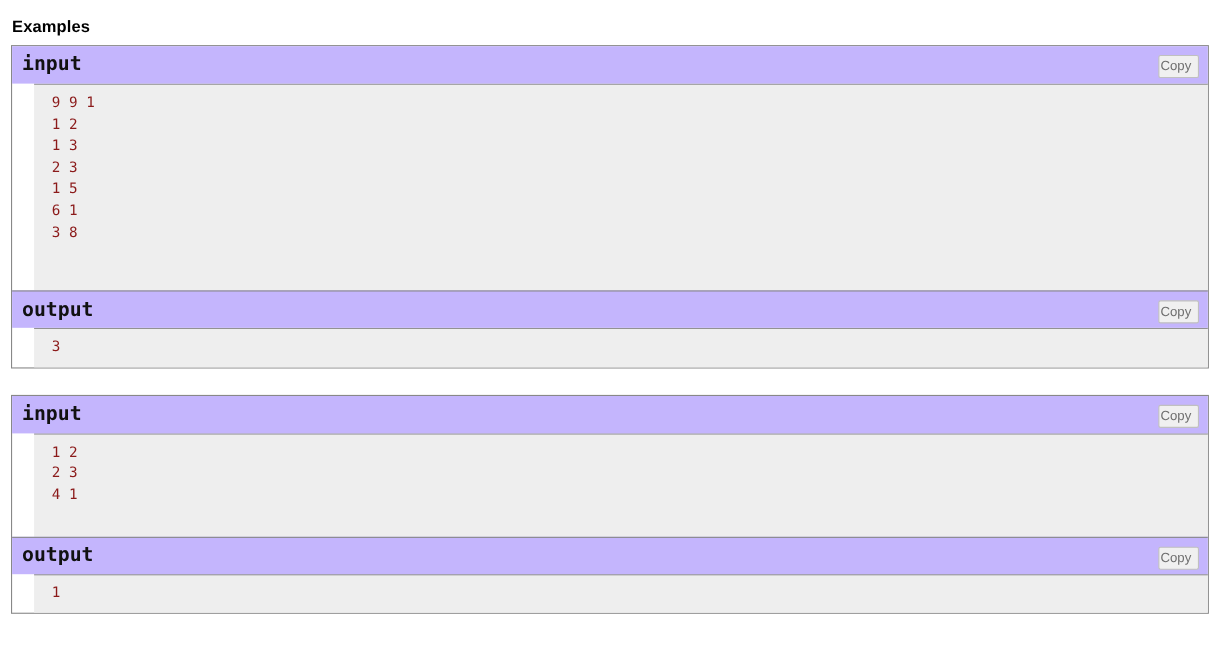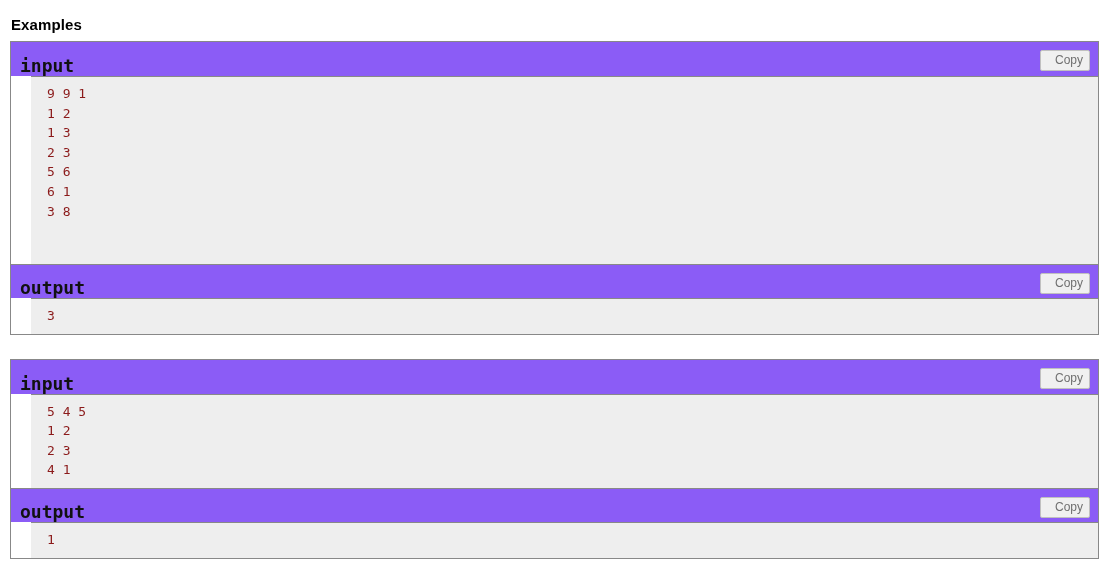--- a/index.html
+++ b/index.html
@@ -42,46 +42,46 @@
     border: 1px solid #888888;
     background: #ffffff;
     box-sizing: border-box;
     width: 100%;
   }
   .example-block.second {
     margin-top: 24px;
   }
   .io-header {
     position: relative;
-    background: #8b5cf6;
+    background: #c4b5fd;
     height: 34px;
     box-sizing: border-box;
     display: flex;
-    align-items: flex-end;
+    align-items: center;
     padding: 0 8px 0 9px;
   }
   .io-title {
     font-family: "DejaVu Sans Mono", monospace;
     font-size: 18px;
     font-weight: bold;
     color: #111111;
     line-height: 20px;
     letter-spacing: 0px;
   }
   .copy-button {
     position: absolute;
     right: 8px;
     top: 8px;
     border: 1px solid #c0c0c0;
     background: #f0f0f0;
     color: #6f6f6f;
     font-family: "Liberation Sans", sans-serif;
     font-size: 12px;
     line-height: 14px;
-    padding: 2px 6px 3px 14px;
+    padding: 2px 6px 3px 1px;
     border-radius: 2px;
     cursor: pointer;
     user-select: none;
   }
   .io-body {
     background: #eeeeee;
     border-top: 1px solid #888888;
     box-sizing: border-box;
     padding: 7px 0 8px 16px;
     margin-left: 20px;
@@ -120,21 +120,21 @@
       <div class="io-header">
         <span class="io-title">input</span>
         <button class="copy-button">Copy</button>
       </div>
 
       <div class="io-body tall">
         <div class="io-line">9 9 1</div>
         <div class="io-line">1 2</div>
         <div class="io-line">1 3</div>
         <div class="io-line">2 3</div>
-        <div class="io-line">5 6</div>
+        <div class="io-line">1 5</div>
         <div class="io-line">6 1</div>
         <div class="io-line">3 8</div>
       </div>
 
       <div class="io-header">
         <span class="io-title">output</span>
         <button class="copy-button">Copy</button>
       </div>
 
       <div class="io-body short">
@@ -144,21 +144,20 @@
     </div>
 
     <div class="example-block second">
 
       <div class="io-header">
         <span class="io-title">input</span>
         <button class="copy-button">Copy</button>
       </div>
 
       <div class="io-body mid">
-        <div class="io-line">5 4 5</div>
         <div class="io-line">1 2</div>
         <div class="io-line">2 3</div>
         <div class="io-line">4 1</div>
       </div>
 
       <div class="io-header">
         <span class="io-title">output</span>
         <button class="copy-button">Copy</button>
       </div>
 

